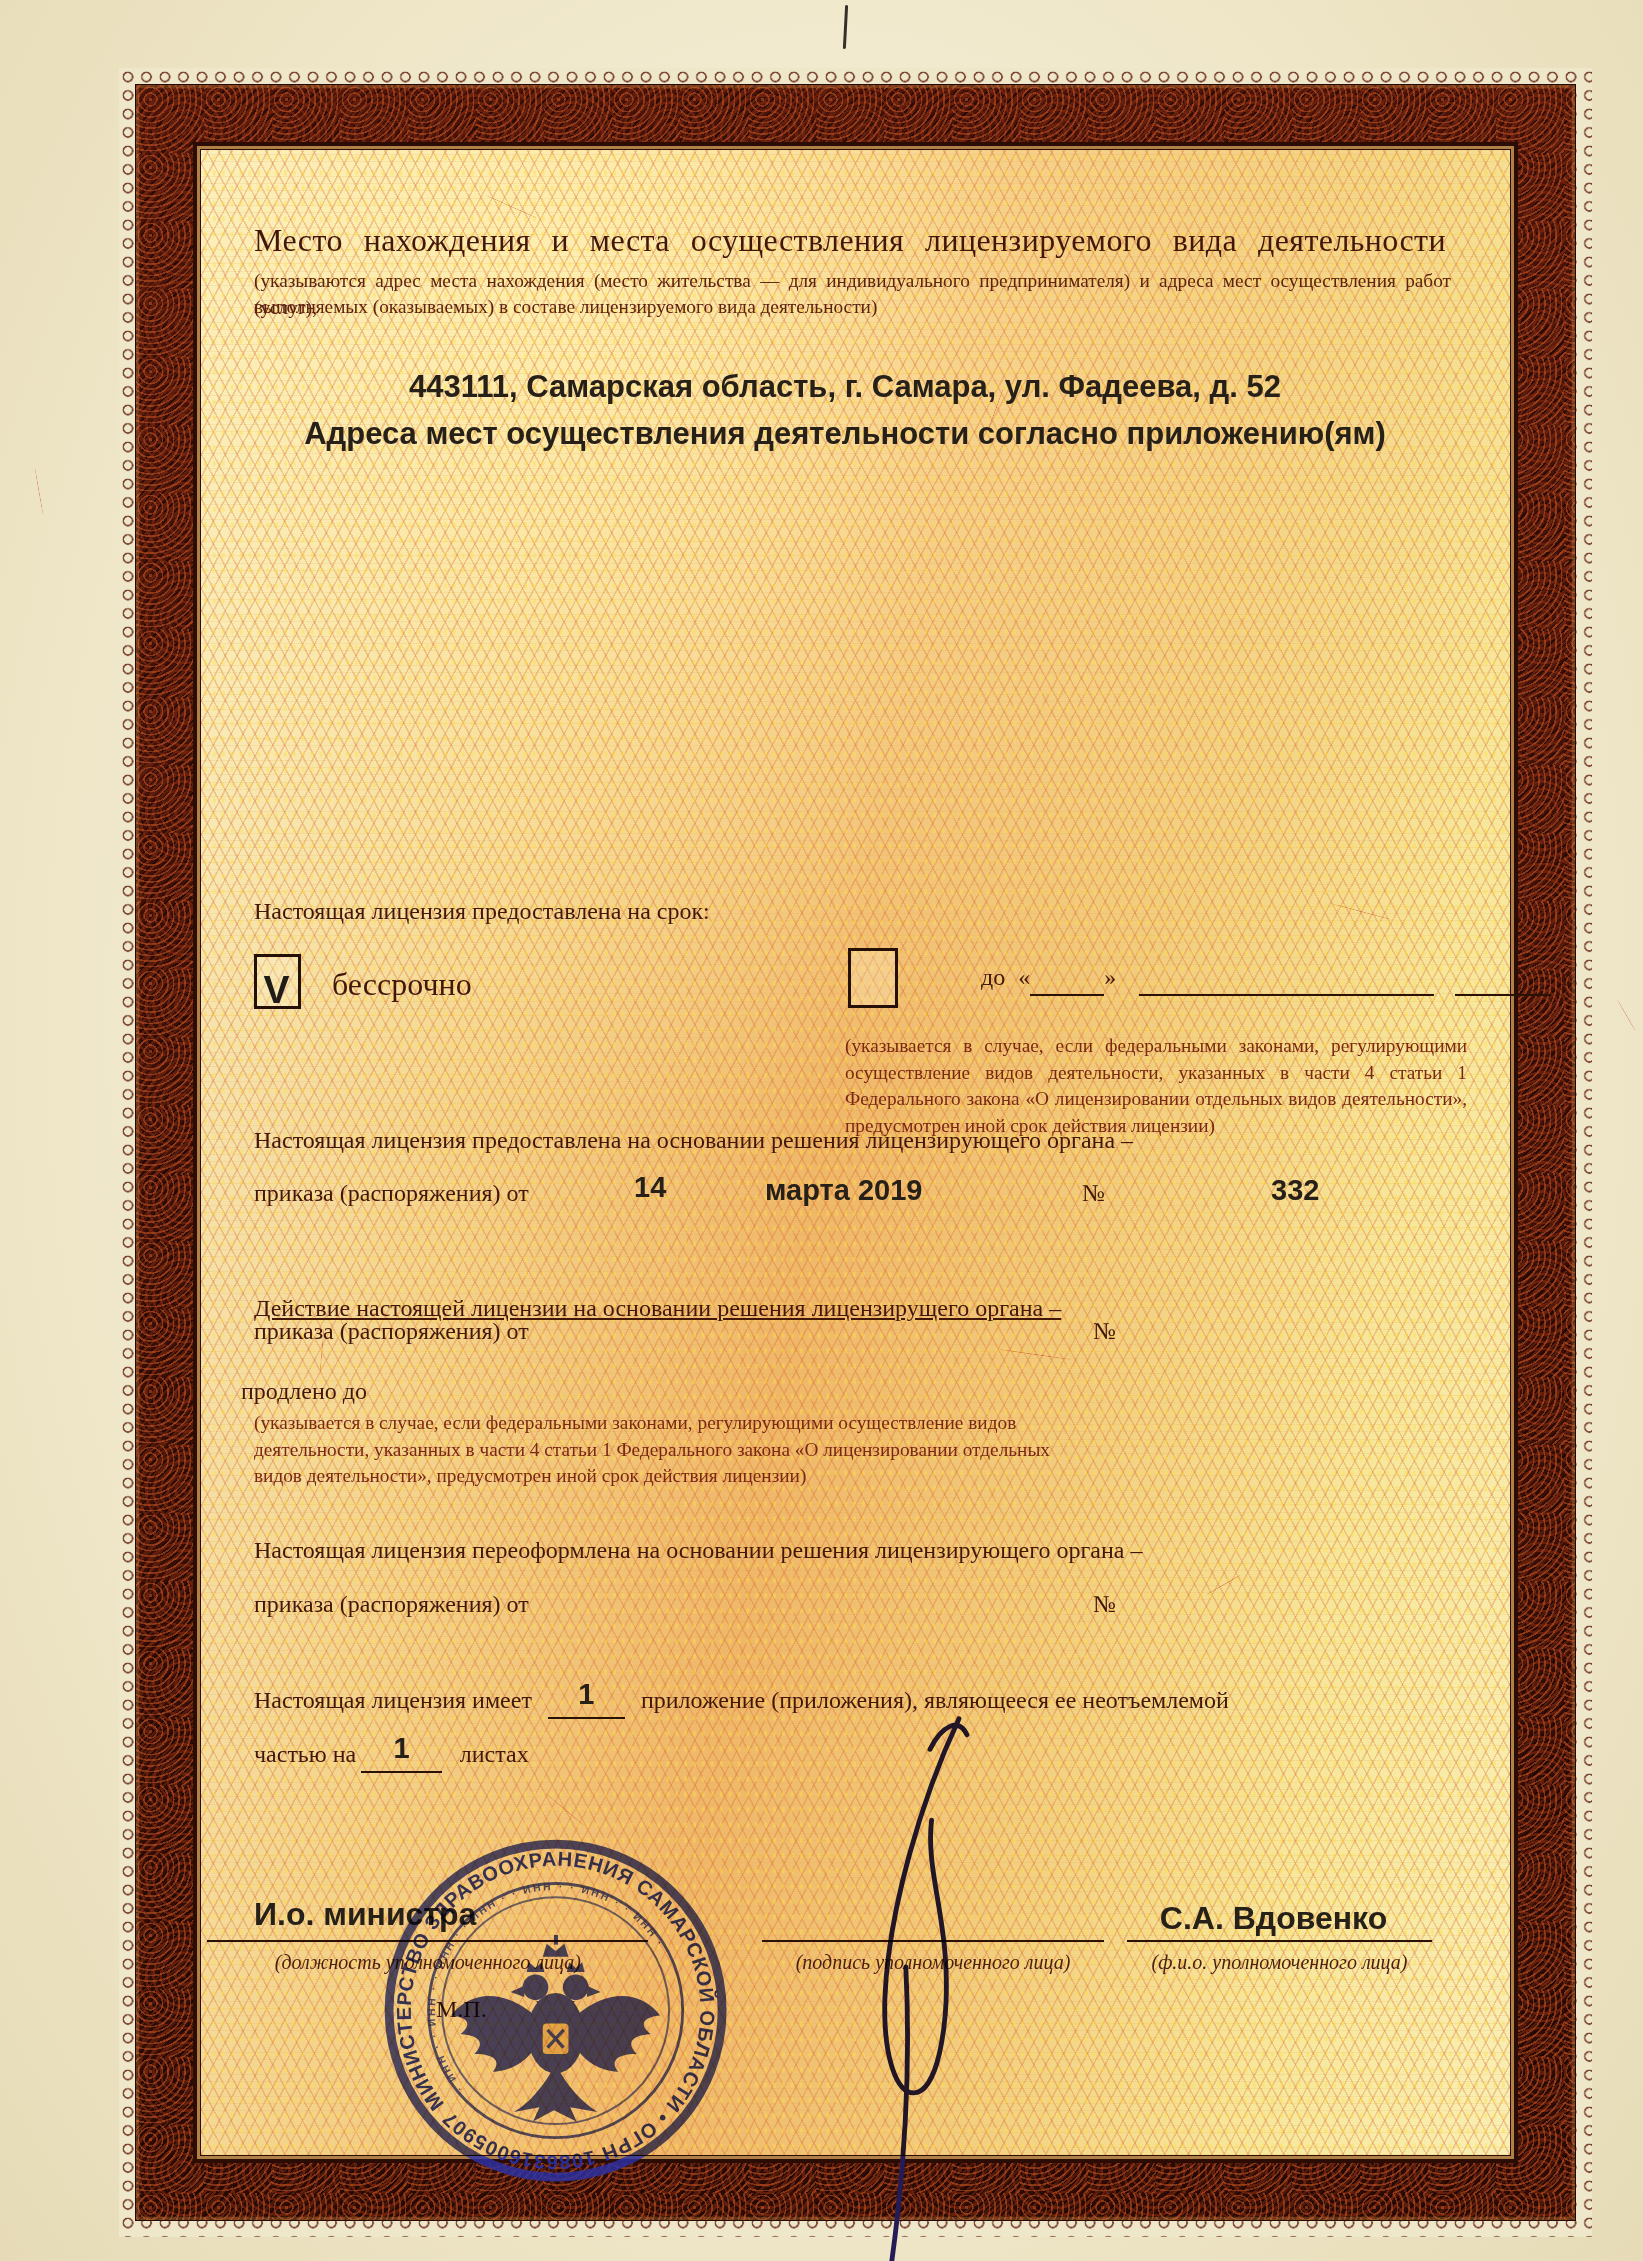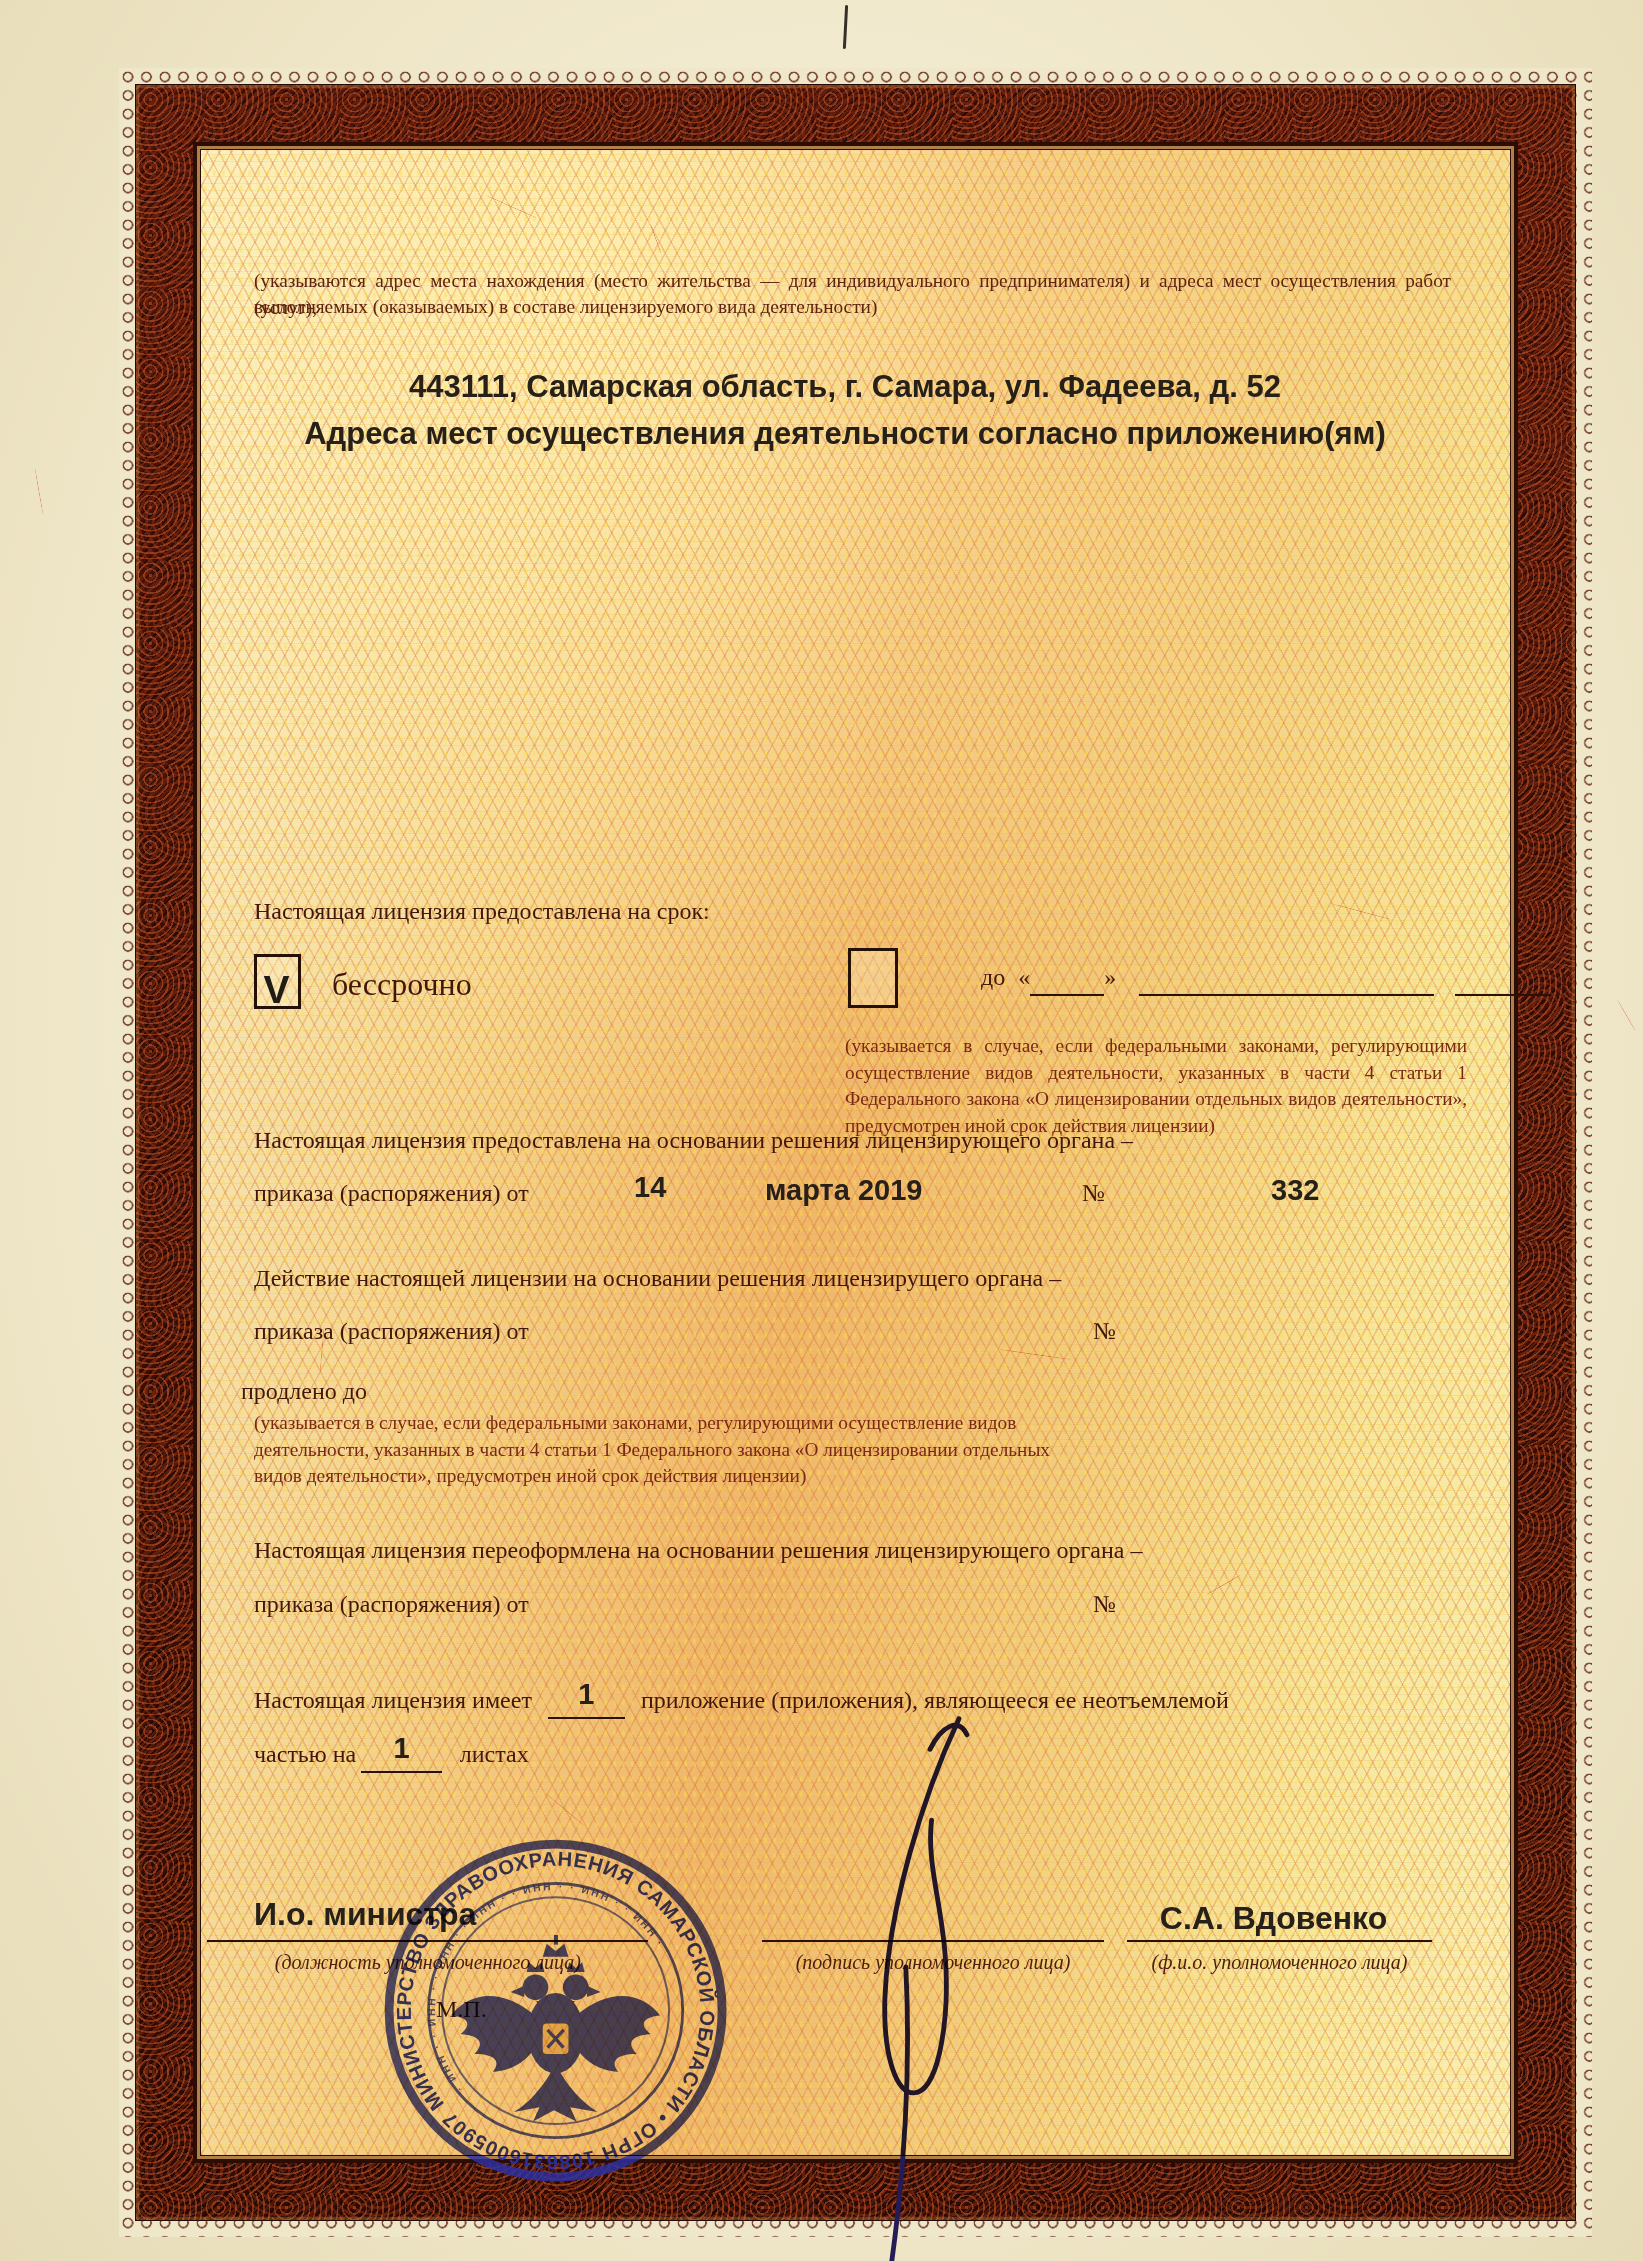--- a/index.html
+++ b/index.html
@@ -83,20 +83,21 @@
 
     <div class="fiber" style="left:282px;top:56px;width:56px;transform:rotate(24deg);"></div>
     <div class="fiber" style="left:439px;top:89px;width:32px;transform:rotate(70deg);"></div>
     <div class="fiber" style="left:773px;top:258px;width:44px;transform:rotate(110deg);"></div>
     <div class="fiber" style="left:1128px;top:761px;width:64px;transform:rotate(15deg);"></div>
     <div class="fiber" style="left:97px;top:1200px;width:48px;transform:rotate(95deg);"></div>
     <div class="fiber" style="left:338px;top:1659px;width:52px;transform:rotate(40deg);"></div>
     <div class="fiber" style="left:1003px;top:1434px;width:40px;transform:rotate(150deg);"></div>
     <div class="fiber" style="left:798px;top:1204px;width:73px;transform:rotate(8deg);"></div>
 
+    <div class="abs serif s40 just" style="left:53px;top:71px;width:1192px;letter-spacing:0.4px;">Место нахождения и места осуществления лицензируемого вида деятельности</div>
 
     <div class="abs serif note" style="left:53px;top:144px;width:1197px;color:#5d2210;">выполняемых (оказываемых)  в составе лицензируемого вида деятельности)</div>
     <div class="abs serif note" style="left:53px;top:118px;width:1197px;color:#5d2210;text-align:justify;text-align-last:justify;">(указываются адрес места нахождения (место жительства — для индивидуального предпринимателя) и адреса мест осуществления работ (услуг),</div>
 
     <div class="abs typed typed38 center" style="left:48px;top:172px;width:1192px;">443111, Самарская область, г. Самара, ул. Фадеева, д. 52</div>
 
     <div class="abs typed typed38 center" style="left:32px;top:219px;width:1224px;">Адреса мест осуществления деятельности согласно приложению(ям)</div>
 
     <div class="abs serif s38" style="left:53px;top:743px;">Настоящая лицензия предоставлена на срок:</div>
 
@@ -122,21 +123,21 @@
     <div class="abs serif s38" style="left:53px;top:972px;width:1192px;">Настоящая лицензия предоставлена на основании решения лицензирующего органа –</div>
 
     <div class="abs" style="left:53px;top:1025px;width:1192px;height:40px;">
       <span class="abs serif s38" style="left:0;top:0;">приказа (распоряжения)  от</span>
       <span class="abs typed typed36" style="left:380px;top:-4.8px;">14</span>
       <span class="abs typed typed36" style="left:511px;top:-1.6px;">марта 2019</span>
       <span class="abs serif s38" style="left:828px;top:0;">№</span>
       <span class="abs typed typed36" style="left:1017px;top:-1.6px;">332</span>
     </div>
 
-    <div class="abs serif s38" style="left:53px;top:1110px;width:1192px;">Действие настоящей лицензии на основании решения лицензирущего органа –</div>
+    <div class="abs serif s38" style="left:53px;top:1140px;width:1192px;text-decoration:underline;">Действие настоящей лицензии на основании решения лицензирущего органа –</div>
 
     <div class="abs" style="left:53px;top:1163px;width:1192px;height:40px;">
       <span class="abs serif s38" style="left:0;top:0;">приказа (распоряжения)  от</span>
       <span class="abs serif s38" style="left:839px;top:0;">№</span>
     </div>
 
     <div class="abs serif s38" style="left:40px;top:1223px;">продлено до</div>
 
     <div class="abs serif note" style="left:53px;top:1260px;width:822px;">(указывается в случае, если федеральными законами, регулирующими осуществление видов деятельности, указанных в части 4 статьи 1 Федерального закона «О лицензировании отдельных видов деятельности», предусмотрен иной срок действия лицензии)</div>
 

